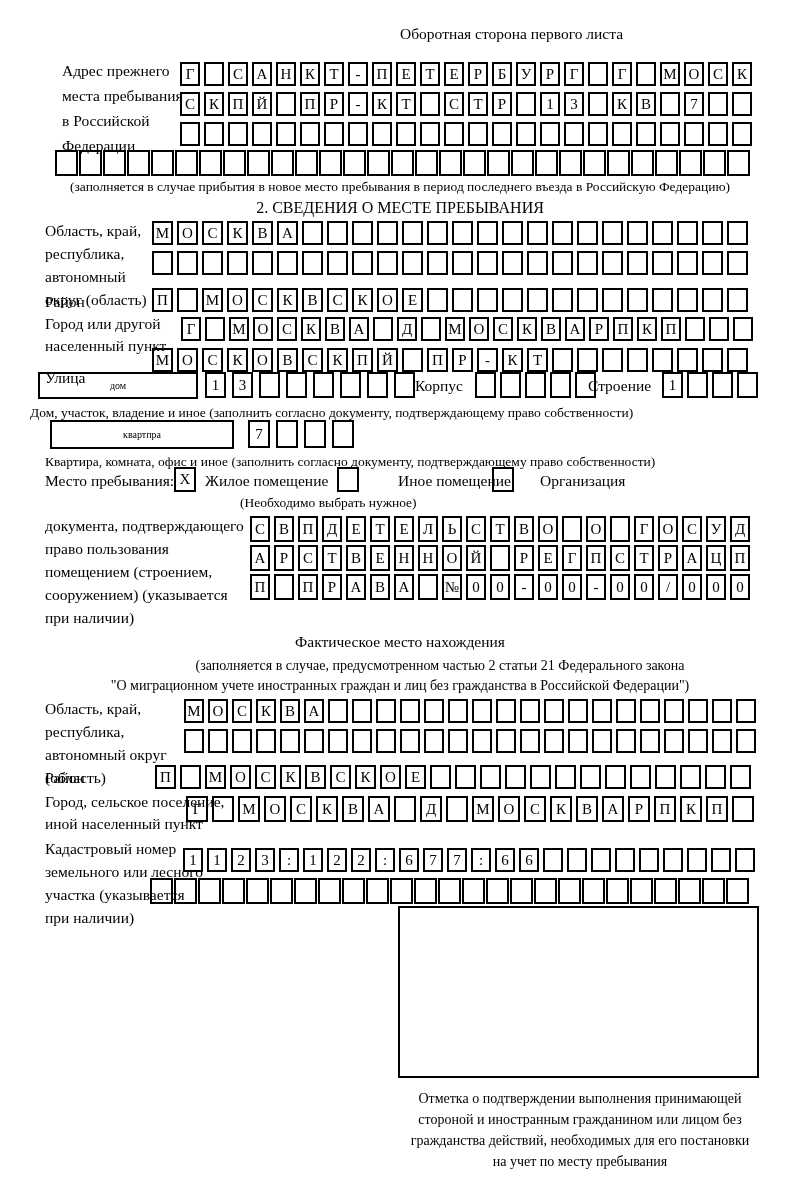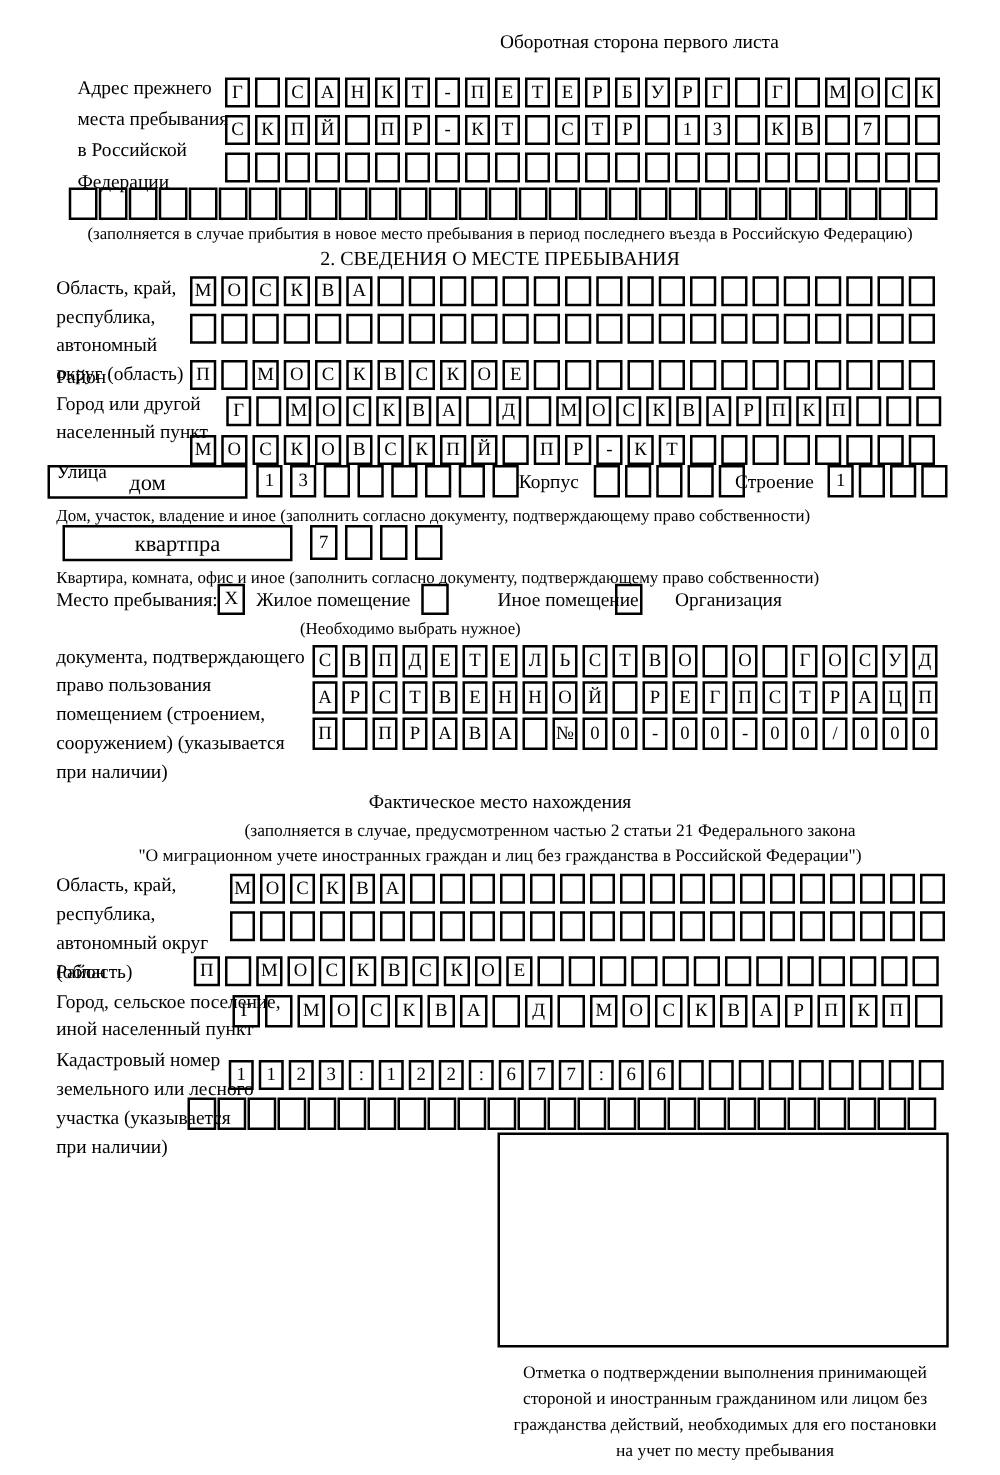--- a/index.html
+++ b/index.html
@@ -15,21 +15,21 @@
   .g .c{flex:0 0 auto;box-sizing:border-box;width:20px;height:24px;border:2px solid #000;
         text-align:center;font-size:15px;line-height:20px;overflow:hidden;}
   .cw21 .c{width:21px;}
   .cw22 .c{width:22px;}
   .cw23 .c{width:23px;}
   .tight{gap:1px;}
   .g6{gap:6px;}
   .h26 .c{height:26px;line-height:22px;}
   .h28 .c{height:28px;line-height:24px;}
   .wbox{position:absolute;box-sizing:border-box;border:2px solid #000;text-align:center;
-        font-size:18px;}
+        font-size:10px;}
   .chk{position:absolute;box-sizing:border-box;width:22px;height:25px;border:2px solid #000;
        text-align:center;font-size:15px;line-height:21px;}
   .stamp{position:absolute;box-sizing:border-box;border:2px solid #000;background:#fff;}
 </style>
 </head>
 <body>
 
 <div class="page">
 
   <div class="t" style="left:400px;top:22px;width:358px;">Оборотная сторона первого листа</div>
@@ -318,21 +318,21 @@
       <span class="c"></span>
       <span class="c"></span>
     </div>
   <div class="t" style="left:588px;top:374px;">Строение</div>
   <div class="g cw21 h26" style="left:662px;top:372px;">
       <span class="c">1</span>
       <span class="c"></span>
       <span class="c"></span>
       <span class="c"></span>
     </div>
-  <div class="cap" style="left:45px;top:404px;">Дом, участок, владение и иное (заполнить согласно документу, подтверждающему право собственности)</div>
+  <div class="cap" style="left:30px;top:404px;">Дом, участок, владение и иное (заполнить согласно документу, подтверждающему право собственности)</div>
 
   <div class="wbox" style="left:50px;top:420px;width:184px;height:29px;line-height:26px;">квартпра</div>
   <div class="g cw22 g6 h28" style="left:248px;top:420px;">
       <span class="c">7</span>
       <span class="c"></span>
       <span class="c"></span>
       <span class="c"></span>
     </div>
   <div class="cap" style="left:45px;top:453px;">Квартира, комната, офис и иное (заполнить согласно документу, подтверждающему право собственности)</div>
 

